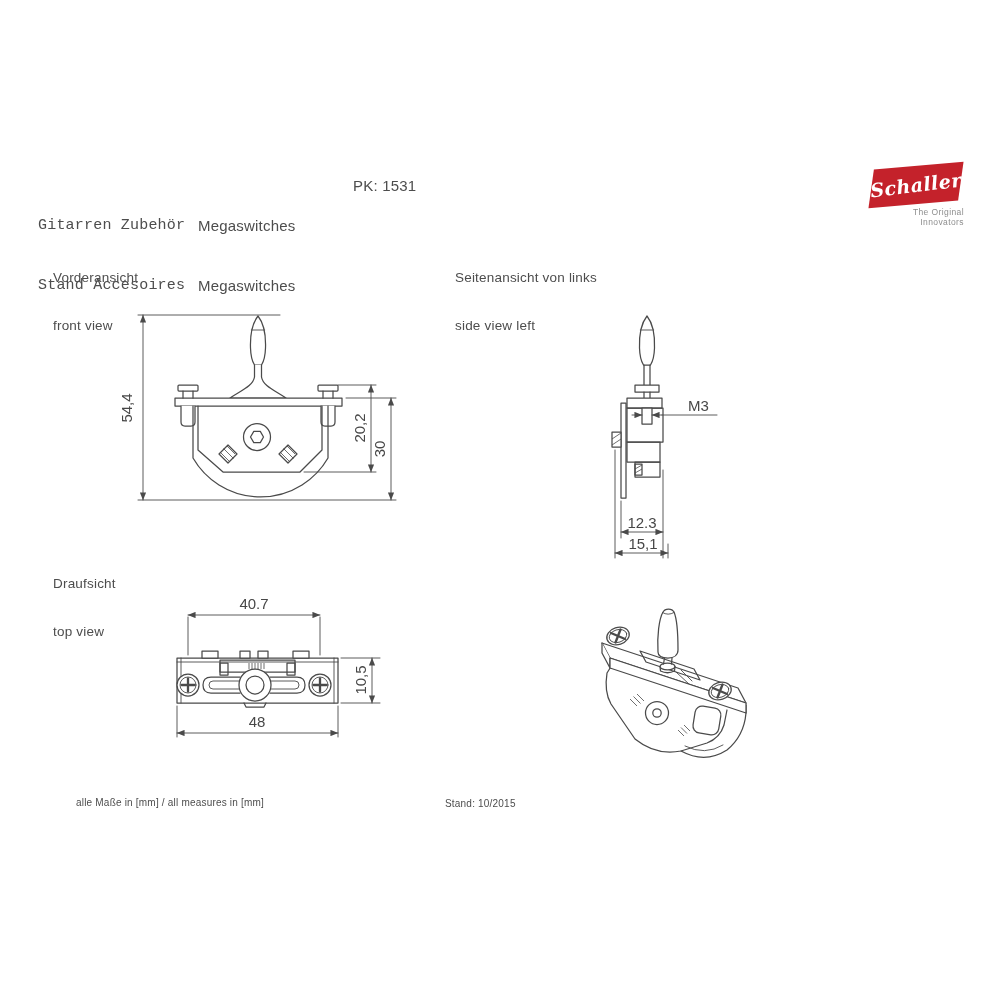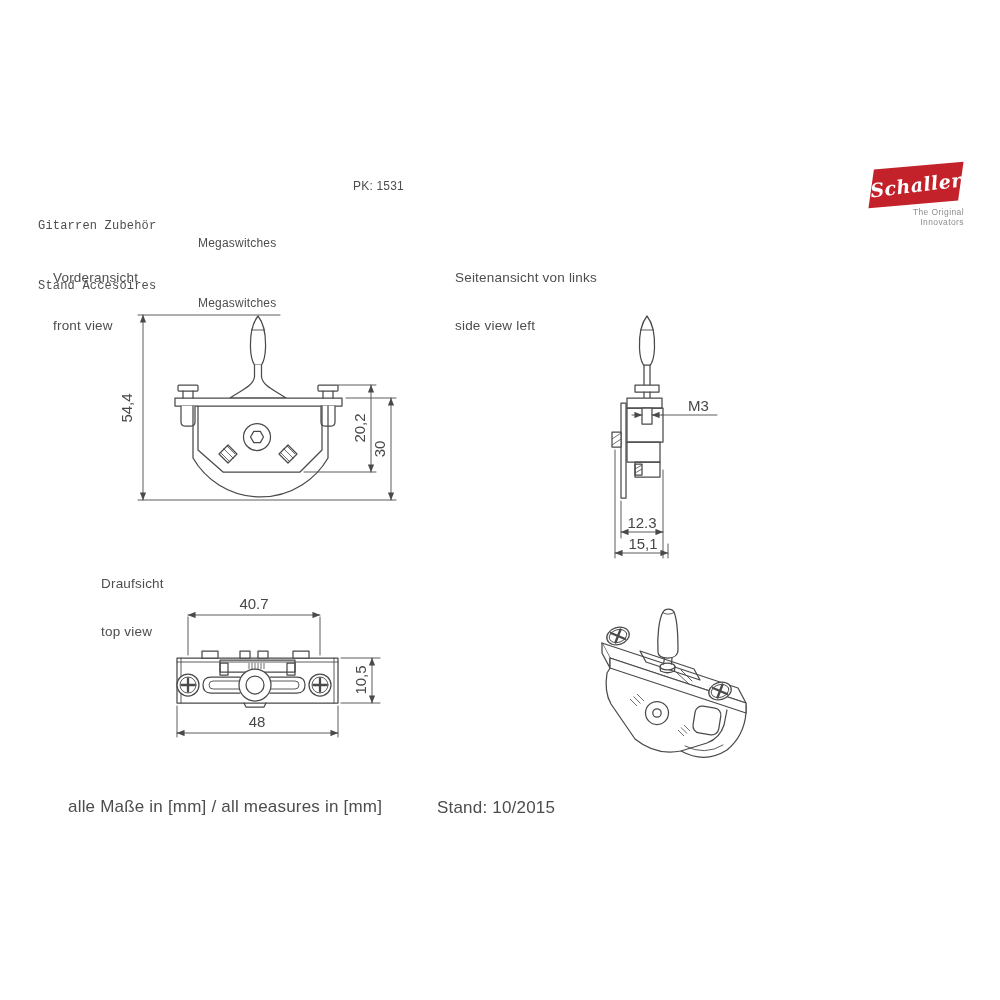--- a/index.html
+++ b/index.html
@@ -1,21 +1,21 @@
 <!DOCTYPE html>
 <html><head>
 <meta charset="utf-8">
 <style>
   html,body{margin:0;padding:0;background:#fff;}
   .page{position:relative;width:1000px;height:1000px;background:#ffffff;
         font-family:"Liberation Sans",sans-serif;color:#4d4d4d;overflow:hidden;}
   .abs{position:absolute;}
-  .hdr{font-size:12px;line-height:20px;letter-spacing:.2px;white-space:pre;}
+  .hdr{font-size:15px;line-height:20px;letter-spacing:.2px;white-space:pre;}
   .viewlabel{font-size:13.5px;line-height:16px;letter-spacing:.2px;white-space:pre;}
-  .foot{font-size:17px;letter-spacing:.2px;white-space:pre;}
+  .foot{font-size:10px;letter-spacing:.2px;white-space:pre;margin-left:8px;}
   svg{overflow:visible;display:block;}
   svg text{font-family:"Liberation Sans",sans-serif;fill:#474747;font-size:15px;}
   .ln{stroke:#4a4a4a;stroke-width:1.25;fill:none;stroke-linejoin:round;stroke-linecap:round;}
   .thin{stroke-width:.9;}
   .w{fill:#ffffff;}
   .hatch{stroke:#4a4a4a;stroke-width:.8;}
   .cross{stroke:#4a4a4a;stroke-width:2.3;stroke-linecap:round;}
   .logo-box{position:absolute;left:871px;top:166px;width:90px;height:38px;
             transform:rotate(-5deg) skewX(-13deg);display:flex;align-items:center;justify-content:center;}
   .logo-brand{display:block;transform:skewX(13deg) rotate(-2deg);
@@ -26,42 +26,42 @@
 </style>
 </head>
 <body>
 
 <div class="page">
 
   <div class="abs hdr" style="left:38px;top:176px;font-family:Liberation Mono, monospace;">
     <div>Gitarren Zubehör</div>
     <div>Stand Accesoires</div>
   </div>
-  <div class="abs hdr" style="left:198px;top:193px;">
+  <div class="abs hdr" style="left:198px;top:176px;">
     <div>Megaswitches</div>
     <div>Megaswitches</div>
   </div>
   <div class="abs hdr" style="left:353px;top:176px;">PK: 1531</div>
 
   <div>
     <div class="logo-box" style="background:#c4222b;">
       <span class="logo-brand">Schaller</span>
     </div>
     <div class="logo-tag" style="color:#8e8e8e;">The Original Innovators</div>
   </div>
 
   <div class="abs viewlabel" style="left:53px;top:238px;">
     <div>Vorderansicht</div>
     <div>front view</div>
   </div>
   <div class="abs viewlabel" style="left:455px;top:238px;">
     <div>Seitenansicht von links</div>
     <div>side view left</div>
   </div>
-  <div class="abs viewlabel" style="left:53px;top:544px;margin-left:48px;">
+  <div class="abs viewlabel" style="left:53px;top:544px;">
     <div>Draufsicht</div>
     <div>top view</div>
   </div>
 
   <svg class="abs" style="left:118px;top:298px;" width="292" height="214" viewBox="0 0 292 214">
     <defs>
       <marker id="arr" viewBox="0 0 10 8" refX="9.6" refY="4" markerWidth="10" markerHeight="7" orient="auto-start-reverse">
           <path d="M0,0 L10,4 L0,8 Z" fill="#4a4a4a"></path>
         </marker>
     </defs>

